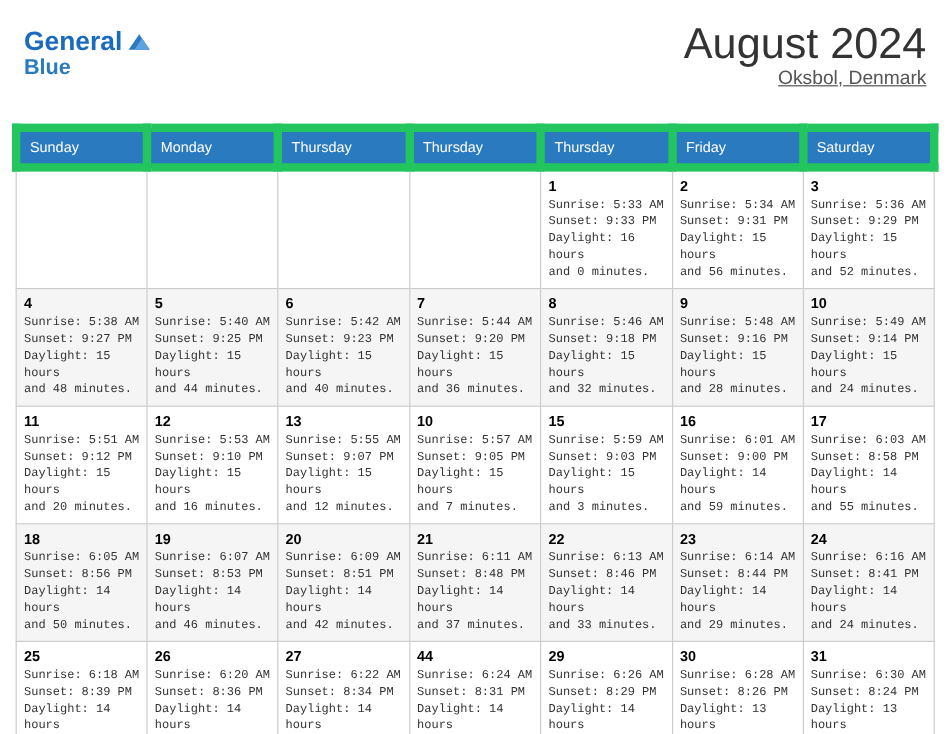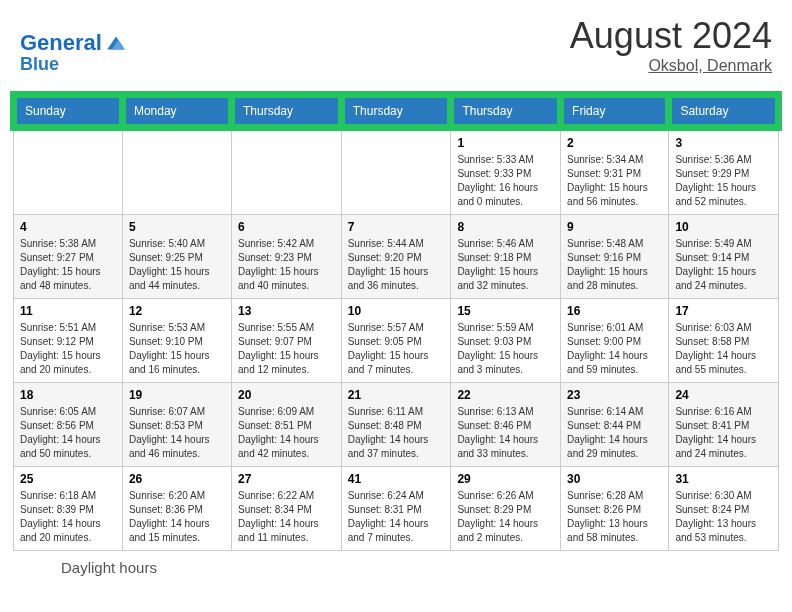--- a/index.html
+++ b/index.html
@@ -6,22 +6,22 @@
     body {
       font-family: Arial, sans-serif;
       background: #fff;
       width: 792px;
       min-height: 612px;
       padding: 10px;
     }
     .header {
       display: flex;
       justify-content: space-between;
-      align-items: flex-end;
-      margin-bottom: 11px;
+      align-items: center;
+      margin-bottom: 23px;
       padding: 5px 10px;
     }
     .logo {
       display: flex;
       align-items: center;
     }
     .logo-text {
       font-size: 22px;
       font-weight: bold;
       color: #333;
@@ -76,20 +76,21 @@
     .day-num {
       font-weight: bold;
       font-size: 12px;
       margin-bottom: 3px;
       display: block;
     }
     .day-info {
       font-size: 10px;
       color: #333;
       line-height: 1.4;
+      font-family: Liberation Mono, monospace;
     }
     .empty-cell {
       background: #fff !important;
     }
     .footer {
       margin-top: 8px;
       font-size: 15px;
       color: #555;
       padding-left: 5px;
       margin-left: 46px;
@@ -247,21 +248,21 @@
         </td>
         <td>
           <span class="day-num">26</span>
           <div class="day-info">Sunrise: 6:20 AM<br>Sunset: 8:36 PM<br>Daylight: 14 hours<br>and 15 minutes.</div>
         </td>
         <td>
           <span class="day-num">27</span>
           <div class="day-info">Sunrise: 6:22 AM<br>Sunset: 8:34 PM<br>Daylight: 14 hours<br>and 11 minutes.</div>
         </td>
         <td>
-          <span class="day-num">41</span>
+          <span class="day-num">44</span>
           <div class="day-info">Sunrise: 6:24 AM<br>Sunset: 8:31 PM<br>Daylight: 14 hours<br>and 7 minutes.</div>
         </td>
         <td>
           <span class="day-num">29</span>
           <div class="day-info">Sunrise: 6:26 AM<br>Sunset: 8:29 PM<br>Daylight: 14 hours<br>and 2 minutes.</div>
         </td>
         <td>
           <span class="day-num">30</span>
           <div class="day-info">Sunrise: 6:28 AM<br>Sunset: 8:26 PM<br>Daylight: 13 hours<br>and 58 minutes.</div>
         </td>

